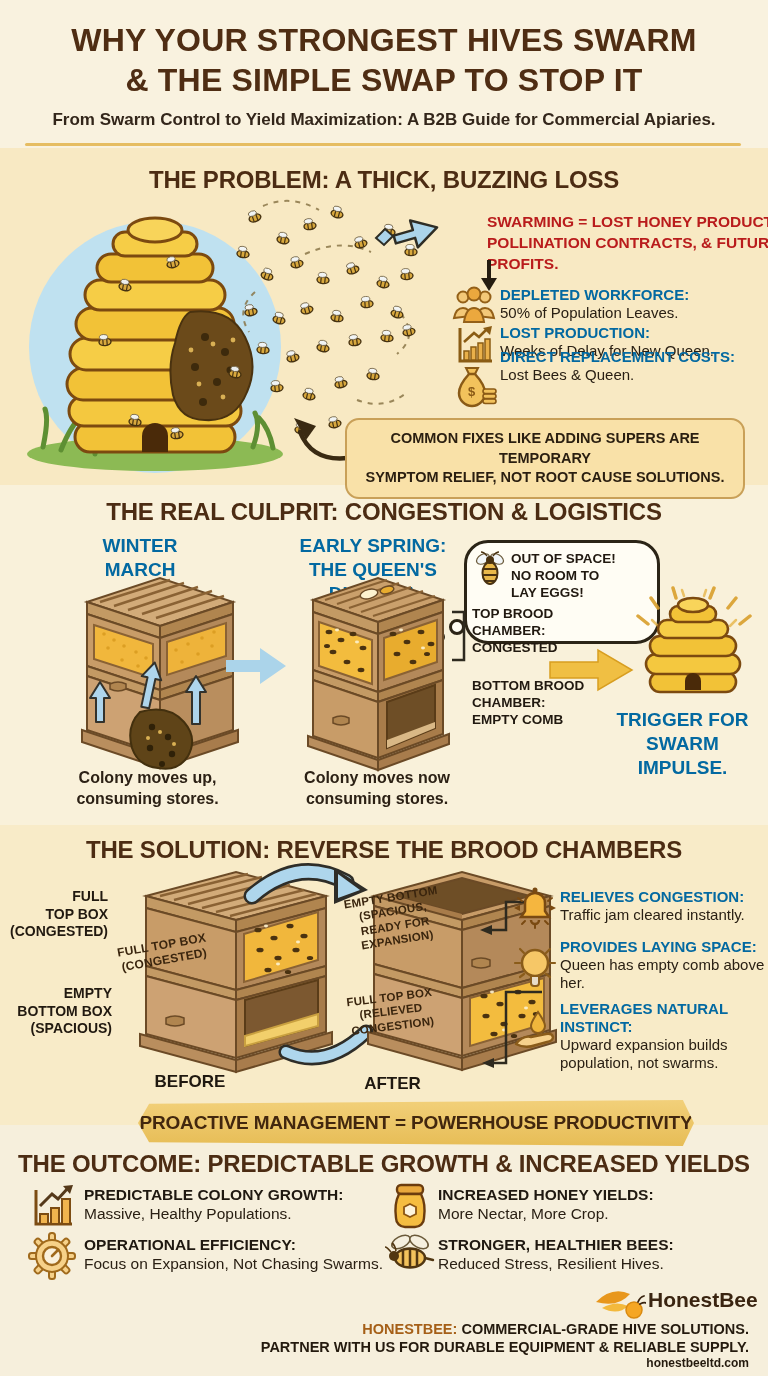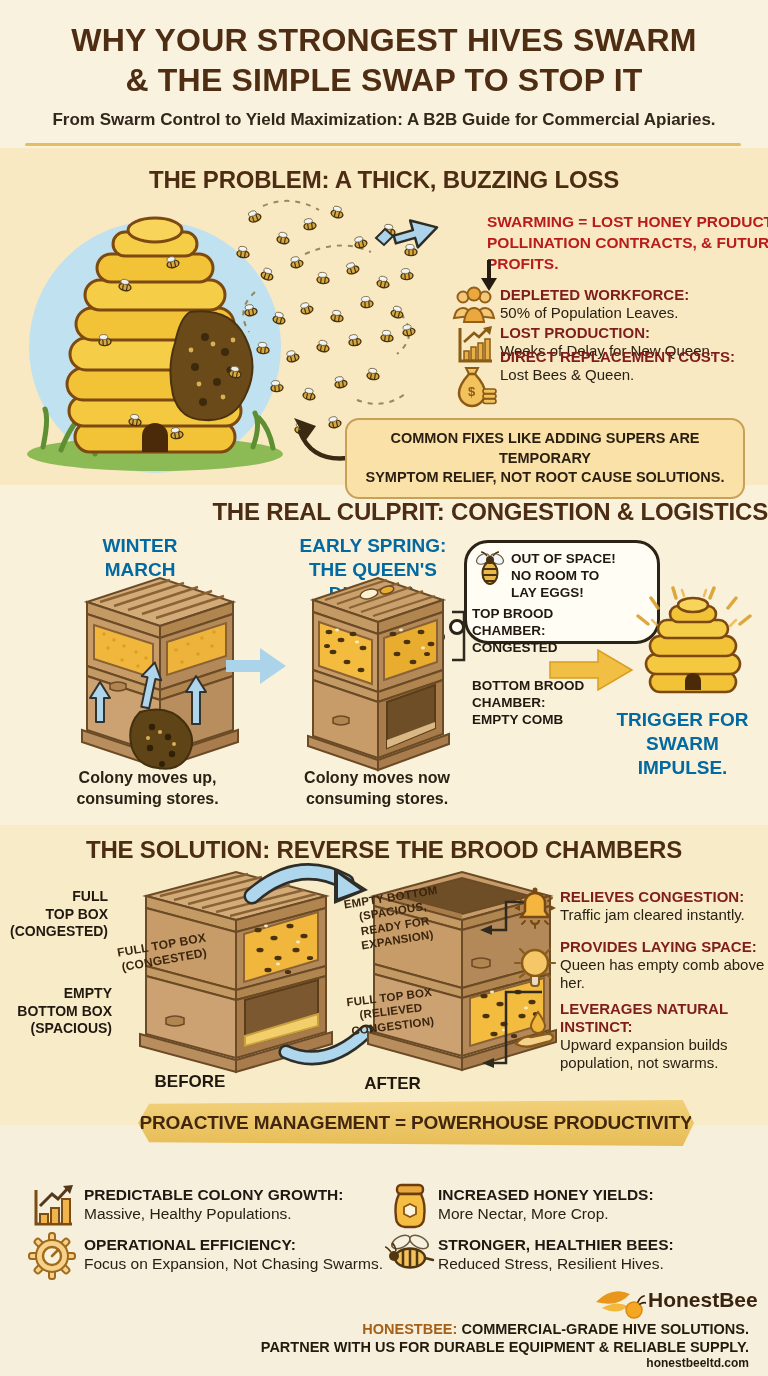--- a/index.html
+++ b/index.html
@@ -16,21 +16,21 @@
 
   .title{left:0;width:768px;text-align:center;font-weight:800;color:#4f2d13;
          font-size:32px;letter-spacing:.2px;line-height:1.0;}
   .subtitle{left:0;width:768px;text-align:center;font-weight:700;color:#33261a;font-size:17px;}
   .divider{left:25px;top:143px;width:716px;height:3px;background:#e6bd62;border-radius:2px;}
 
   .sec-head{left:0;width:768px;text-align:center;font-weight:800;color:#4c2c13;
             font-size:24px;letter-spacing:-.2px;}
 
   .lead{font-weight:800;font-size:15.5px;color:#b91c1c;line-height:1.35;margin-left:44px;}
-  .bullet-title{font-weight:800;font-size:15px;color:#7f1d1d;line-height:1.2;}
+  .bullet-title{font-weight:800;font-size:15px;color:#0369a1;line-height:1.2;}
   .bullet-desc{font-weight:500;font-size:15px;color:#2a2014;line-height:1.2;}
   .callout{background:#f9e1a8;border:2px solid #c9a058;border-radius:14px;
            text-align:center;font-weight:800;font-size:14.5px;color:#2a1e10;
            padding:9px 12px;line-height:1.35;}
 
   .hivelabel{font-weight:700;font-size:19px;color:#0369a1;text-align:center;line-height:1.25;}
   .smlabel{font-weight:800;font-size:13.5px;color:#211910;line-height:1.25;}
   .caption{font-weight:700;font-size:16px;color:#2c2115;text-align:center;line-height:1.3;}
   .bigcap{font-weight:800;font-size:17px;color:#1f1810;text-align:center;}
 
@@ -222,21 +222,21 @@
   </div>
 
   <svg class="abs" style="left:282px;top:406px;" width="72" height="60" viewBox="0 0 72 60">
     <path d="M66 52 q-36 4 -48 -26" stroke="#3a2a12" stroke-width="4.5" fill="none" stroke-linecap="round"></path>
     <polygon points="24,34 12,12 34,20" fill="#3a2a12"></polygon>
   </svg>
 
   <div class="abs callout pre" style="left:345px;top:418px;width:372px;">COMMON FIXES LIKE ADDING SUPERS ARE TEMPORARY
 SYMPTOM RELIEF, NOT ROOT CAUSE SOLUTIONS.</div>
 
-  <div class="abs sec-head" style="top:498px;text-align:right;">THE REAL CULPRIT: CONGESTION &amp; LOGISTICS</div>
+  <div class="abs sec-head" style="top:498px;">THE REAL CULPRIT: CONGESTION &amp; LOGISTICS</div>
 
   <div class="abs hivelabel pre" style="left:60px;top:534px;width:160px;">WINTER
 MARCH</div>
   <div class="abs hivelabel pre" style="left:278px;top:534px;width:190px;">EARLY SPRING:
 THE QUEEN'S DILEMMA</div>
 
   <div class="abs bubble" style="left:464px;top:540px;width:172px;height:82px;">
     <svg width="30" height="38" viewBox="0 0 30 38">
       <ellipse cx="8" cy="8" rx="7" ry="4.5" transform="rotate(-30 8 8)" fill="#f2f6f8" stroke="#6a5a3a" stroke-width="1.2"></ellipse>
       <ellipse cx="22" cy="8" rx="7" ry="4.5" transform="rotate(30 22 8)" fill="#f2f6f8" stroke="#6a5a3a" stroke-width="1.2"></ellipse>
@@ -547,20 +547,21 @@
   <div class="abs" style="left:560px;top:1000px;width:210px;">
     <div class="bullet-title">LEVERAGES NATURAL INSTINCT:</div>
     <div class="bullet-desc">Upward expansion builds population, not swarms.</div>
   </div>
 
   <div class="abs bigcap" style="left:110px;top:1072px;width:160px;">BEFORE</div>
   <div class="abs bigcap" style="left:325px;top:1074px;width:135px;">AFTER</div>
 
   <div class="abs ribbon">PROACTIVE MANAGEMENT = POWERHOUSE PRODUCTIVITY</div>
 
+  <div class="abs sec-head" style="top:1150px;font-size:24px;">THE OUTCOME: PREDICTABLE GROWTH &amp; INCREASED YIELDS</div>
 
   <svg class="abs" style="left:30px;top:1184px;" width="46" height="46" viewBox="0 0 46 46">
     <path d="M6 6 V40 H42" stroke="#7c4c12" stroke-width="3" fill="none"></path>
     <rect x="10" y="30" width="8" height="10" fill="#f0b44e" stroke="#7c4c12" stroke-width="2"></rect>
     <rect x="21" y="24" width="8" height="16" fill="#f0b44e" stroke="#7c4c12" stroke-width="2"></rect>
     <rect x="32" y="15" width="8" height="25" fill="#f0b44e" stroke="#7c4c12" stroke-width="2"></rect>
     <path d="M10 22 L22 10 L28 15 L38 4" stroke="#55391a" stroke-width="3" fill="none"></path>
     <polygon points="33,2 43,1 40,10" fill="#55391a"></polygon>
   </svg>
   <div class="abs" style="left:84px;top:1185px;width:295px;">

